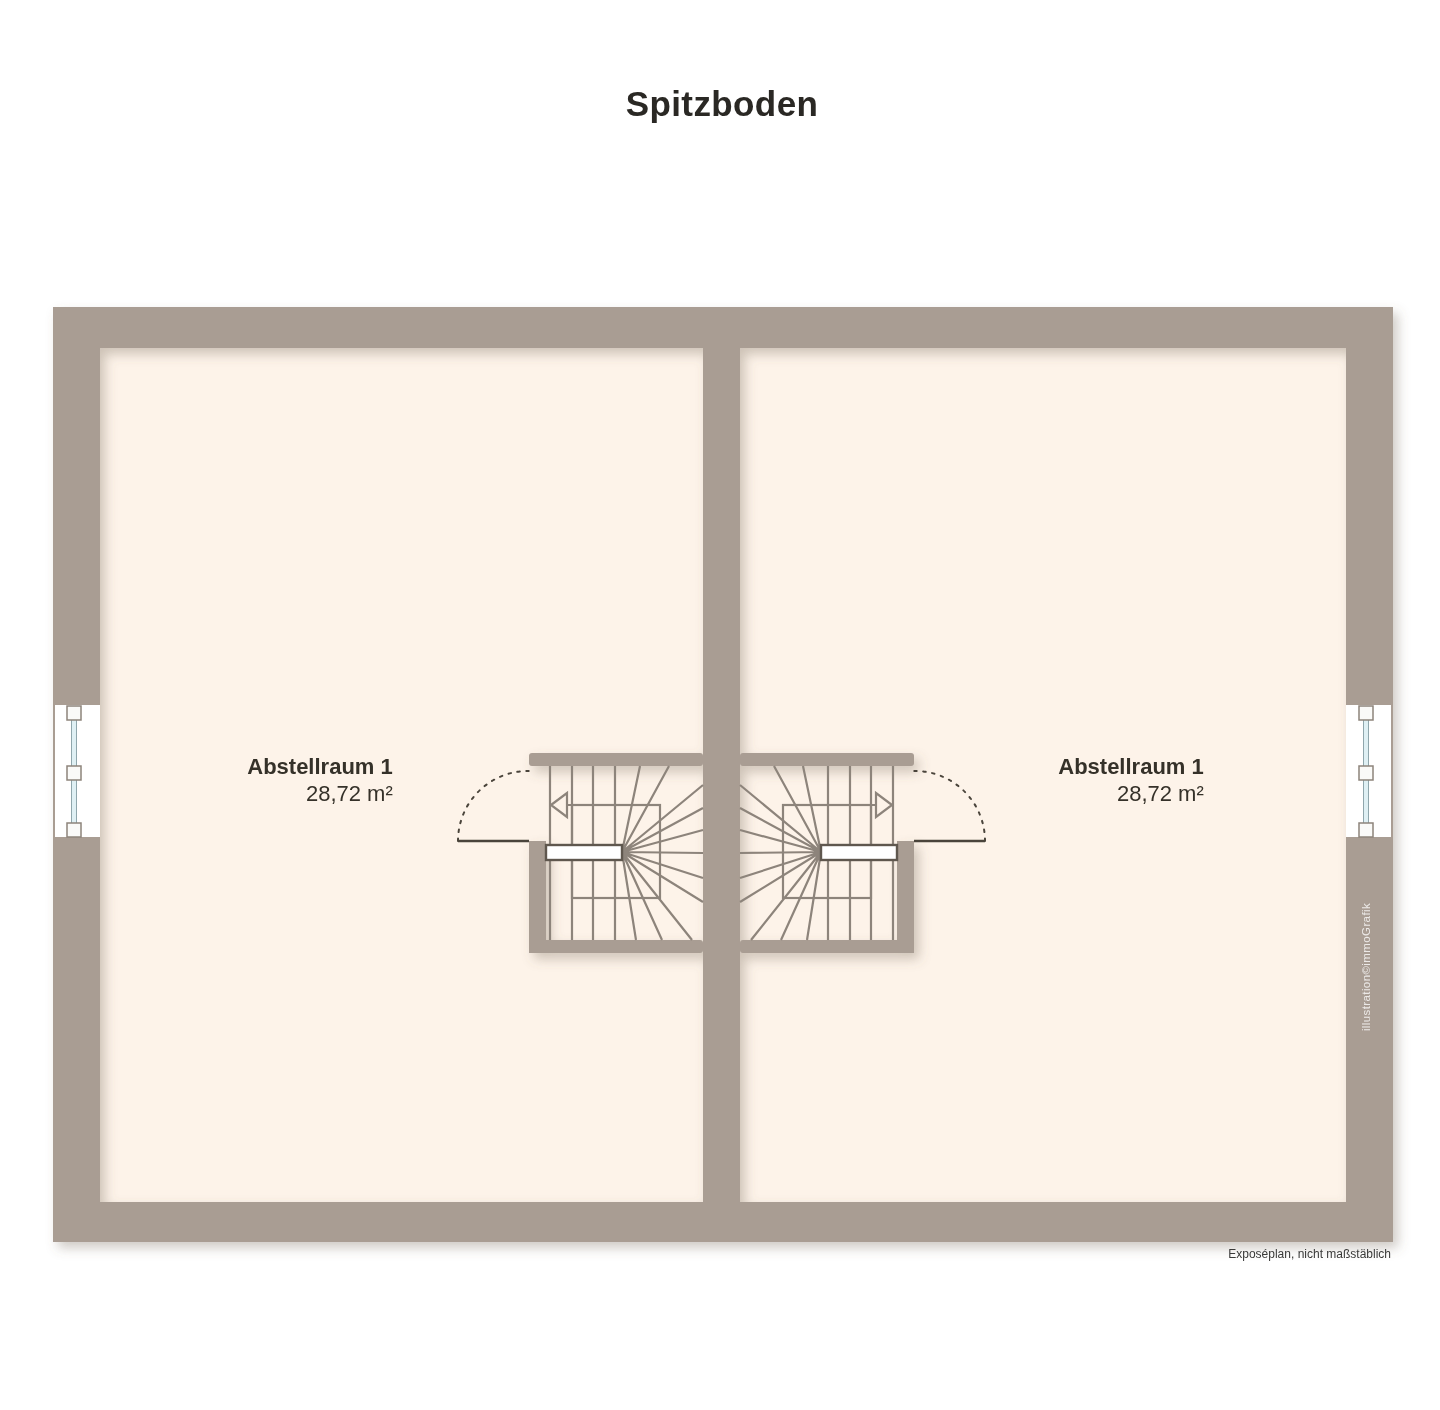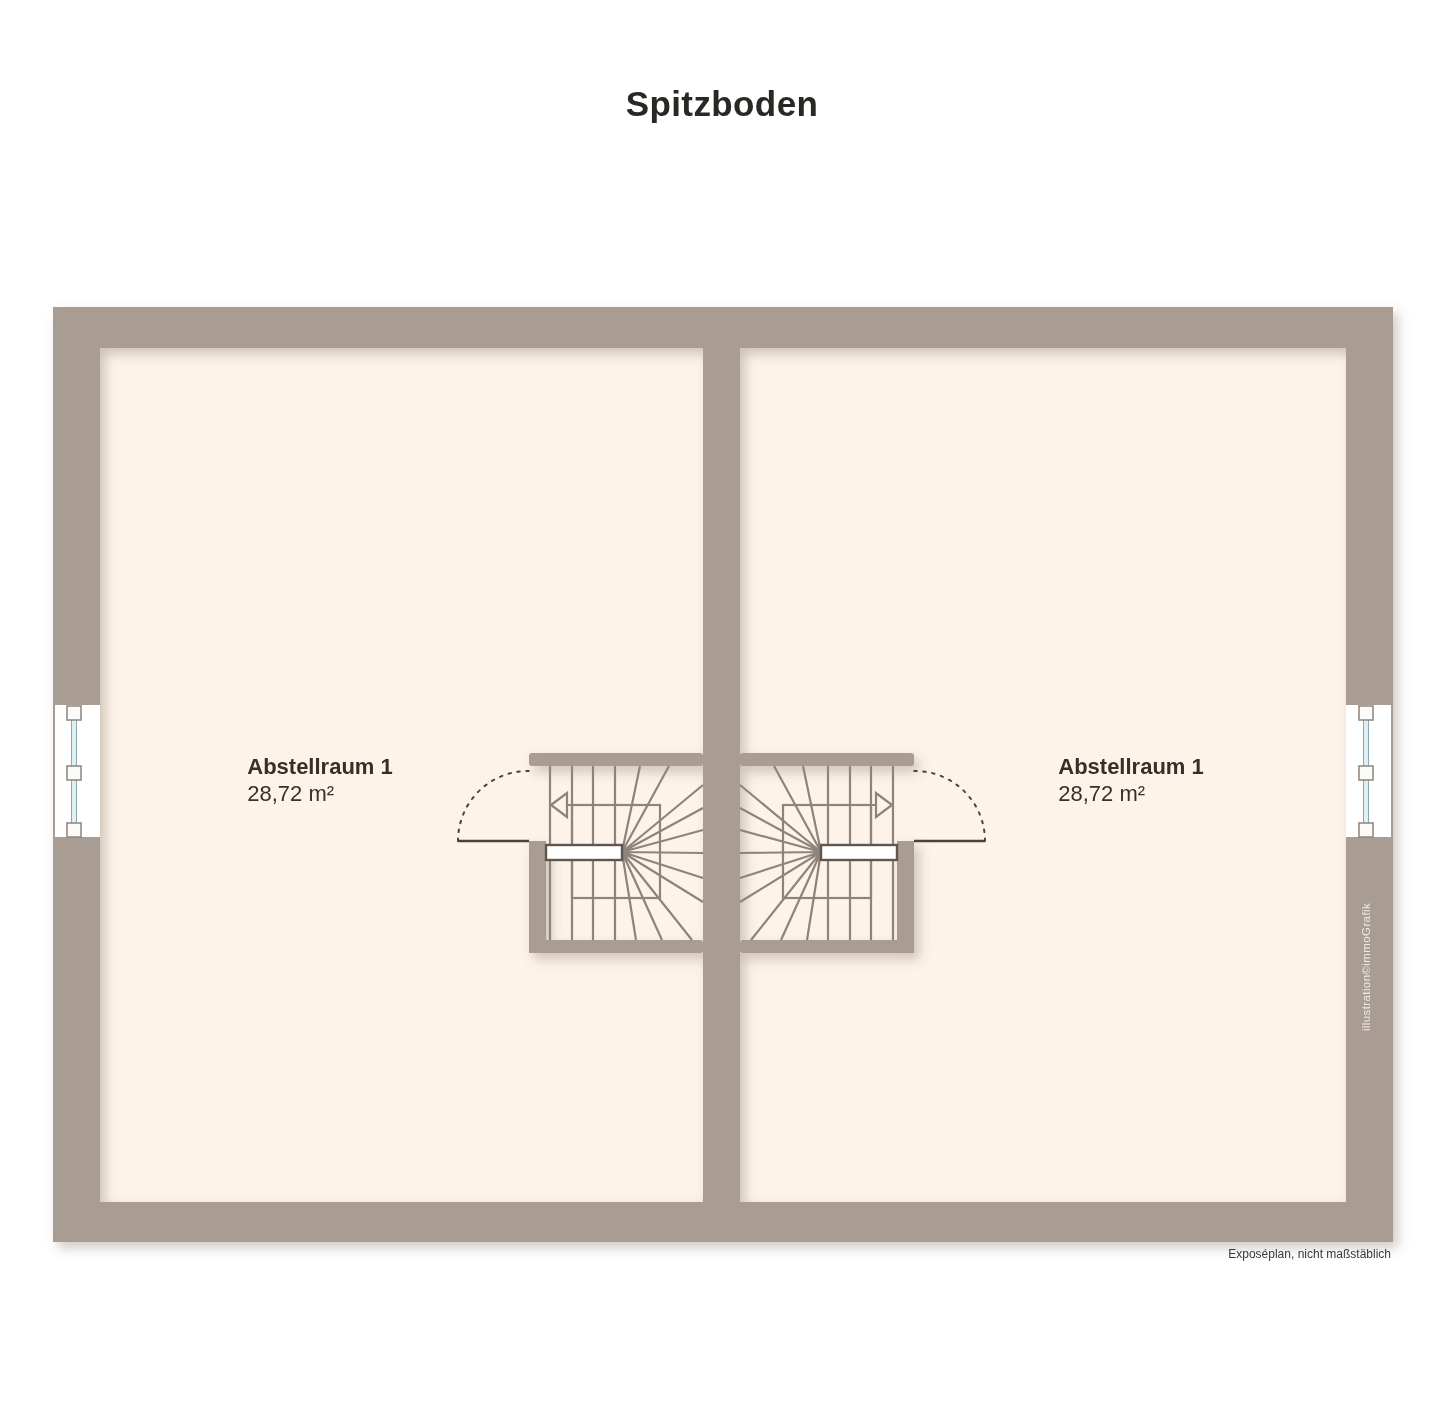--- a/index.html
+++ b/index.html
@@ -6,21 +6,21 @@
   .stage{
     position:relative;width:1440px;height:1410px;background:#ffffff;
     font-family:"Liberation Sans",sans-serif;overflow:hidden;
   }
   .plan-svg{position:absolute;left:0;top:0;}
   .page-title{
     position:absolute;left:722px;top:84px;transform:translateX(-50%);
     font-size:35px;font-weight:bold;color:#2a2824;letter-spacing:.4px;white-space:nowrap;
   }
   .room-label{
-    position:absolute;transform:translateX(-50%);text-align:left;
+    position:absolute;transform:translateX(-50%);text-align:right;
     color:#353129;line-height:27px;font-size:22px;white-space:nowrap;
   }
   .room-label .room-name{font-weight:bold;}
   .room-label-left{left:320px;top:753px;}
   .room-label-right{left:1131px;top:753px;}
   .caption{
     position:absolute;right:49px;top:1247px;font-size:12px;color:#3a3a39;white-space:nowrap;
   }
   .watermark{
     position:absolute;left:1366px;top:967px;

